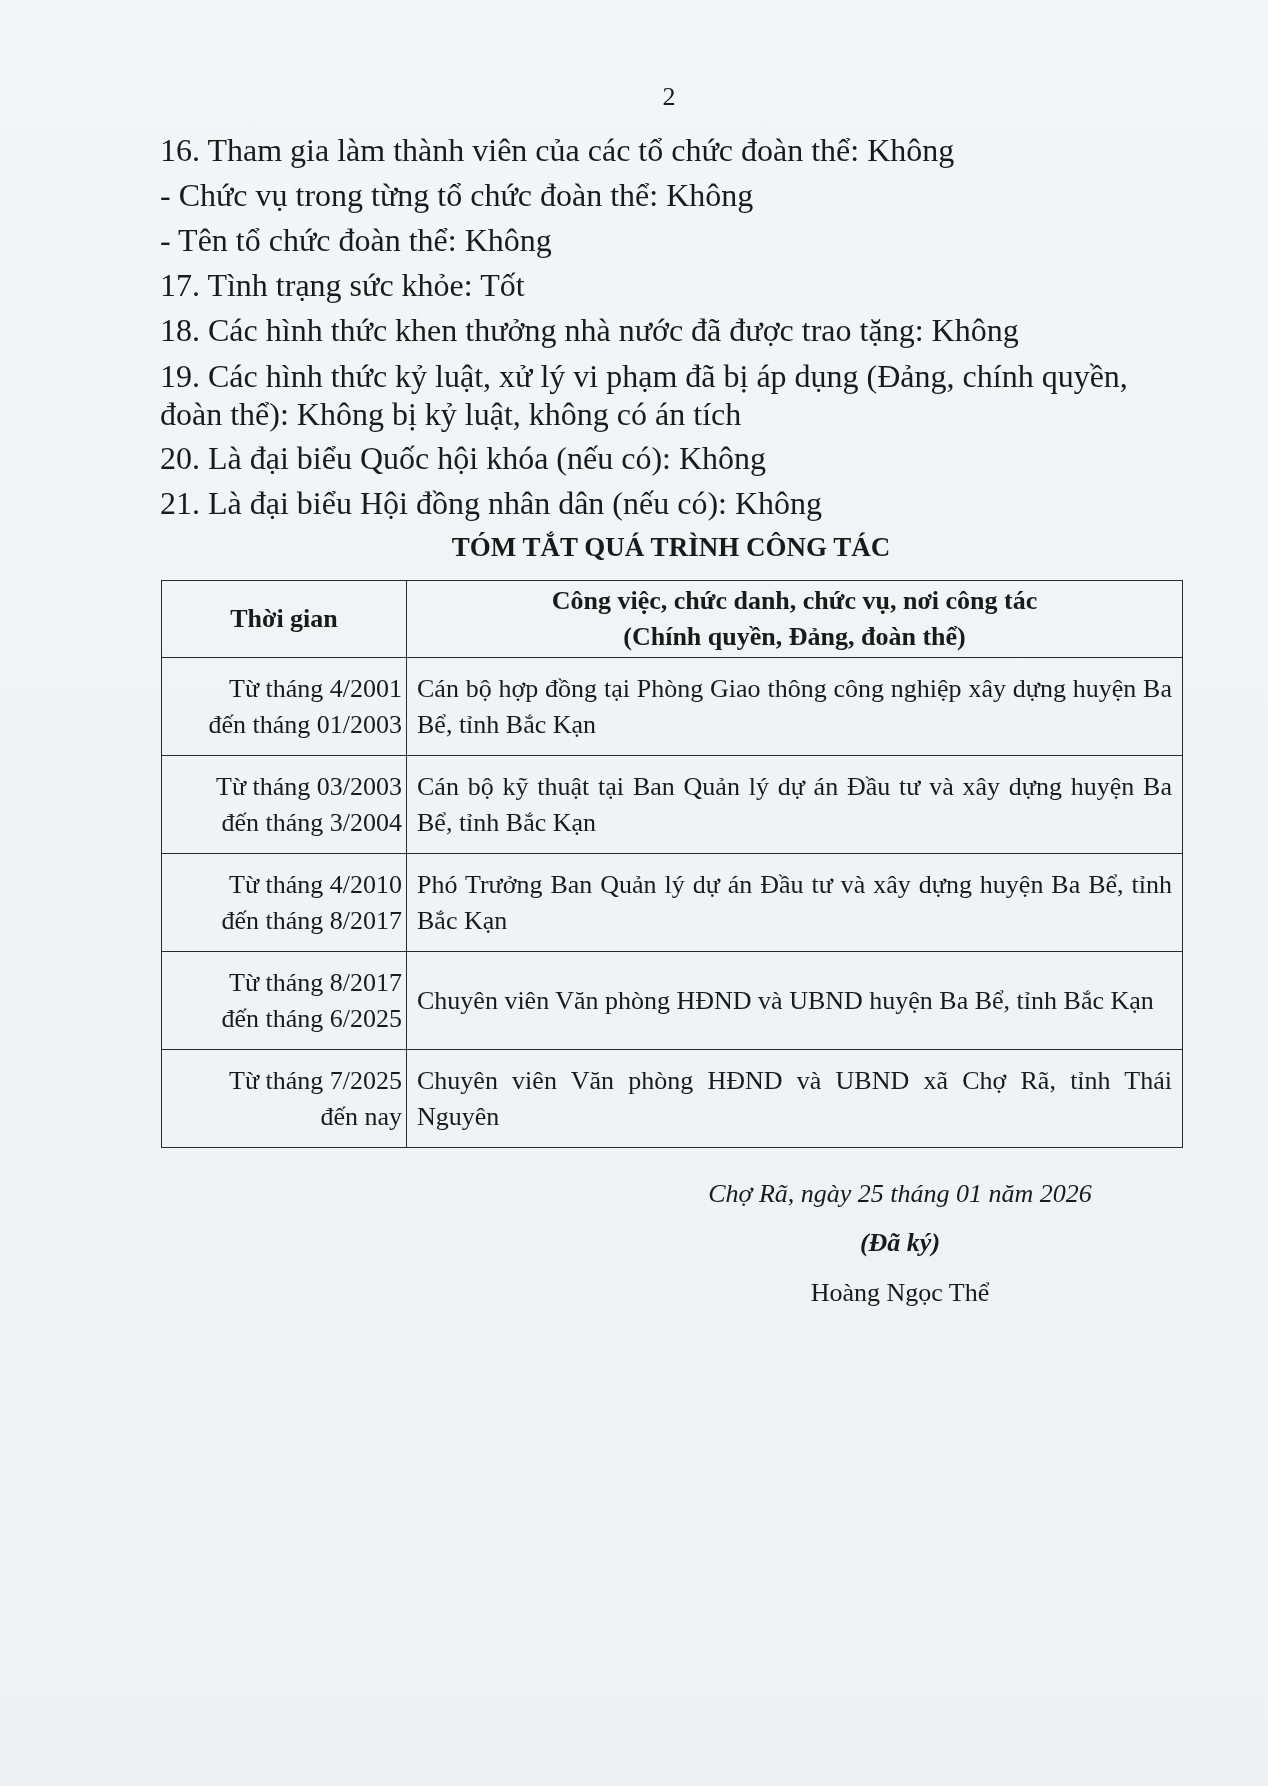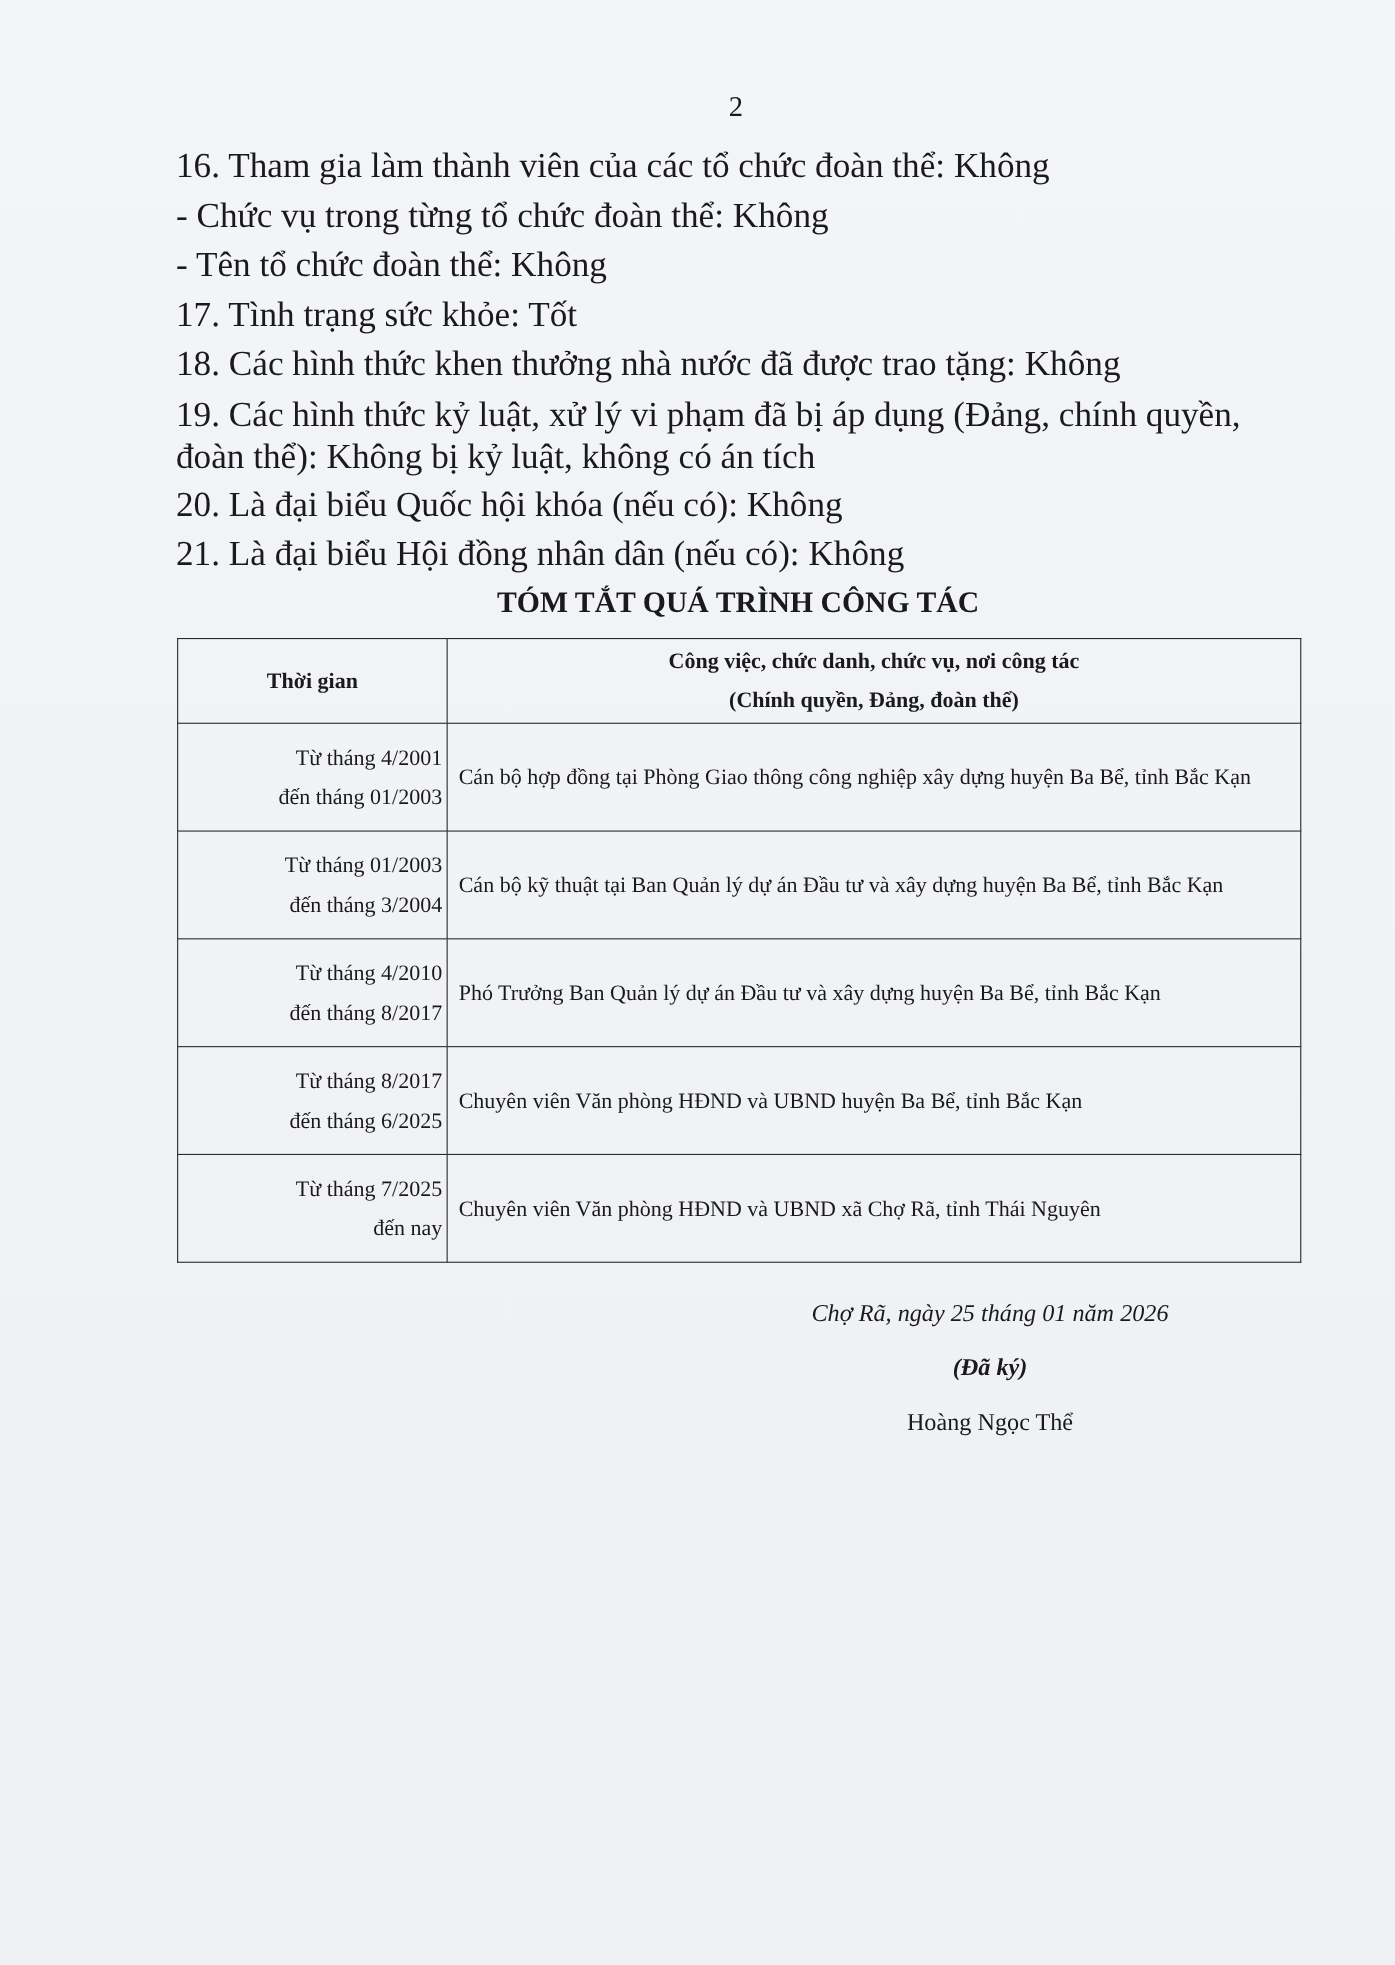--- a/index.html
+++ b/index.html
@@ -57,21 +57,21 @@
       text-align: center;
       font-size: 27px;
       font-weight: bold;
     }
     table.career {
       position: absolute;
       left: 161px;
       top: 580px;
       width: 1022px;
       border-collapse: collapse;
-      font-size: 20px;
+      font-size: 26px;
     }
     table.career th, table.career td {
       border: 1.5px solid #2a2a2a;
       vertical-align: middle;
     }
     table.career th {
       font-weight: bold;
       text-align: center;
       line-height: 36px;
       height: 76px;
@@ -90,21 +90,21 @@
     table.career td.desc {
       text-align: justify;
       text-align-last: left;
     }
     .signature {
       position: absolute;
       left: 660px;
       top: 1170px;
       width: 480px;
       text-align: center;
-      font-size: 22px;
+      font-size: 26px;
     }
     .signature .place-date {
       font-style: italic;
       line-height: 48px;
     }
     .signature .signed {
       font-style: italic;
       font-weight: bold;
       line-height: 50px;
     }
@@ -148,21 +148,21 @@
     <tbody>
       <tr>
         <td class="period">
           <div>Từ tháng 4/2001</div>
           <div>đến tháng 01/2003</div>
         </td>
         <td class="desc">Cán bộ hợp đồng tại Phòng Giao thông công nghiệp xây dựng huyện Ba Bể, tỉnh Bắc Kạn</td>
       </tr>
       <tr>
         <td class="period">
-          <div>Từ tháng 01/2003</div>
+          <div>Từ tháng 03/2003</div>
           <div>đến tháng 3/2004</div>
         </td>
         <td class="desc">Cán bộ kỹ thuật tại Ban Quản lý dự án Đầu tư và xây dựng huyện Ba Bể, tỉnh Bắc Kạn</td>
       </tr>
       <tr>
         <td class="period">
           <div>Từ tháng 4/2010</div>
           <div>đến tháng 8/2017</div>
         </td>
         <td class="desc">Phó Trưởng Ban Quản lý dự án Đầu tư và xây dựng huyện Ba Bể, tỉnh Bắc Kạn</td>

